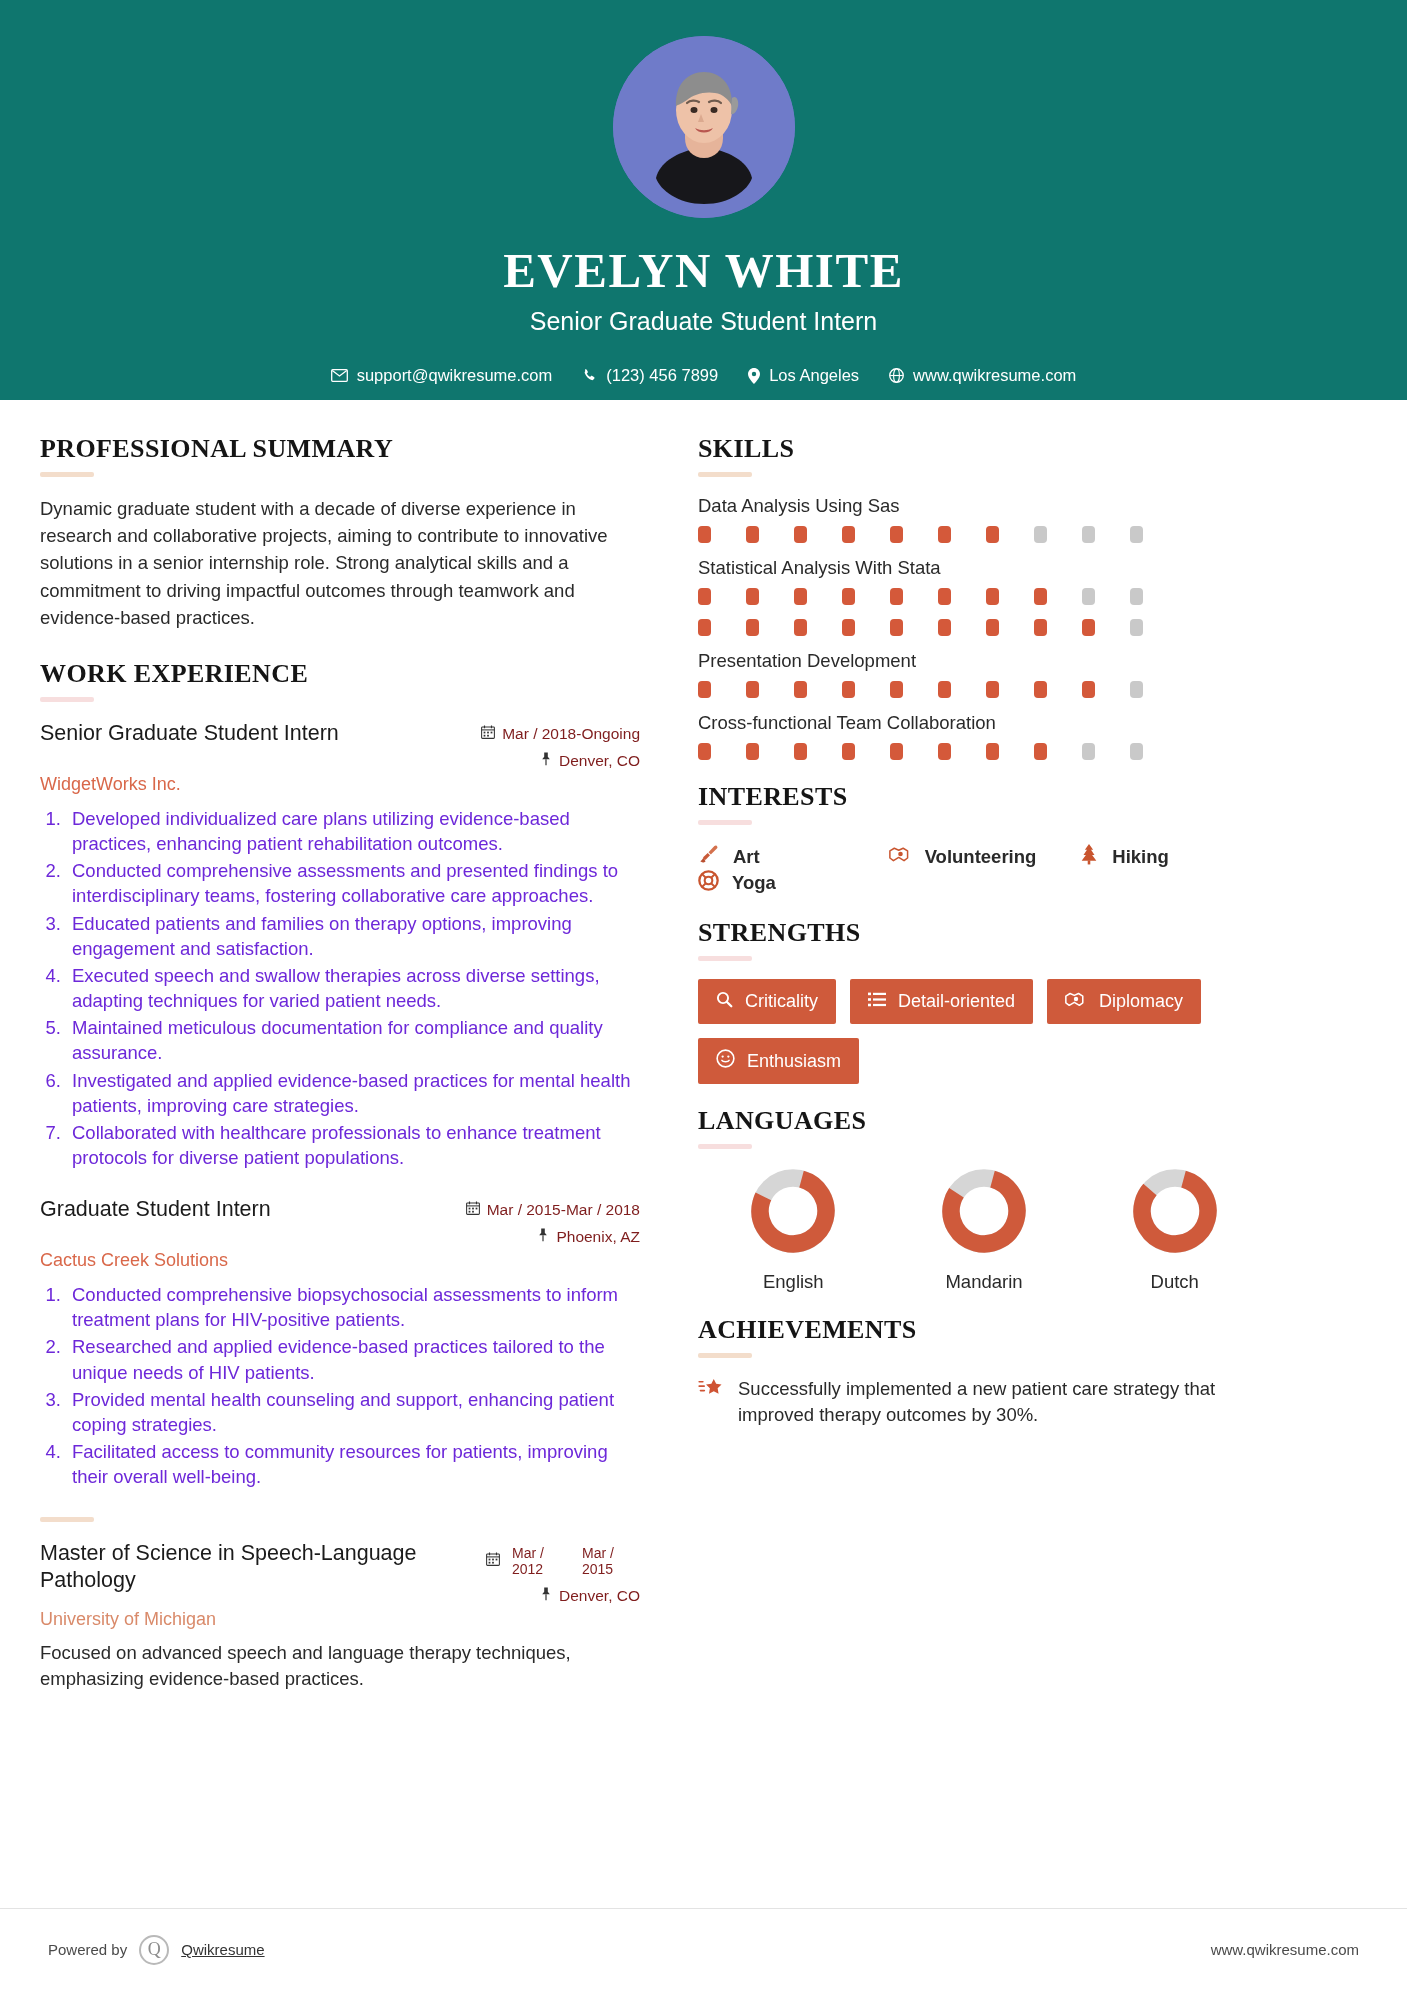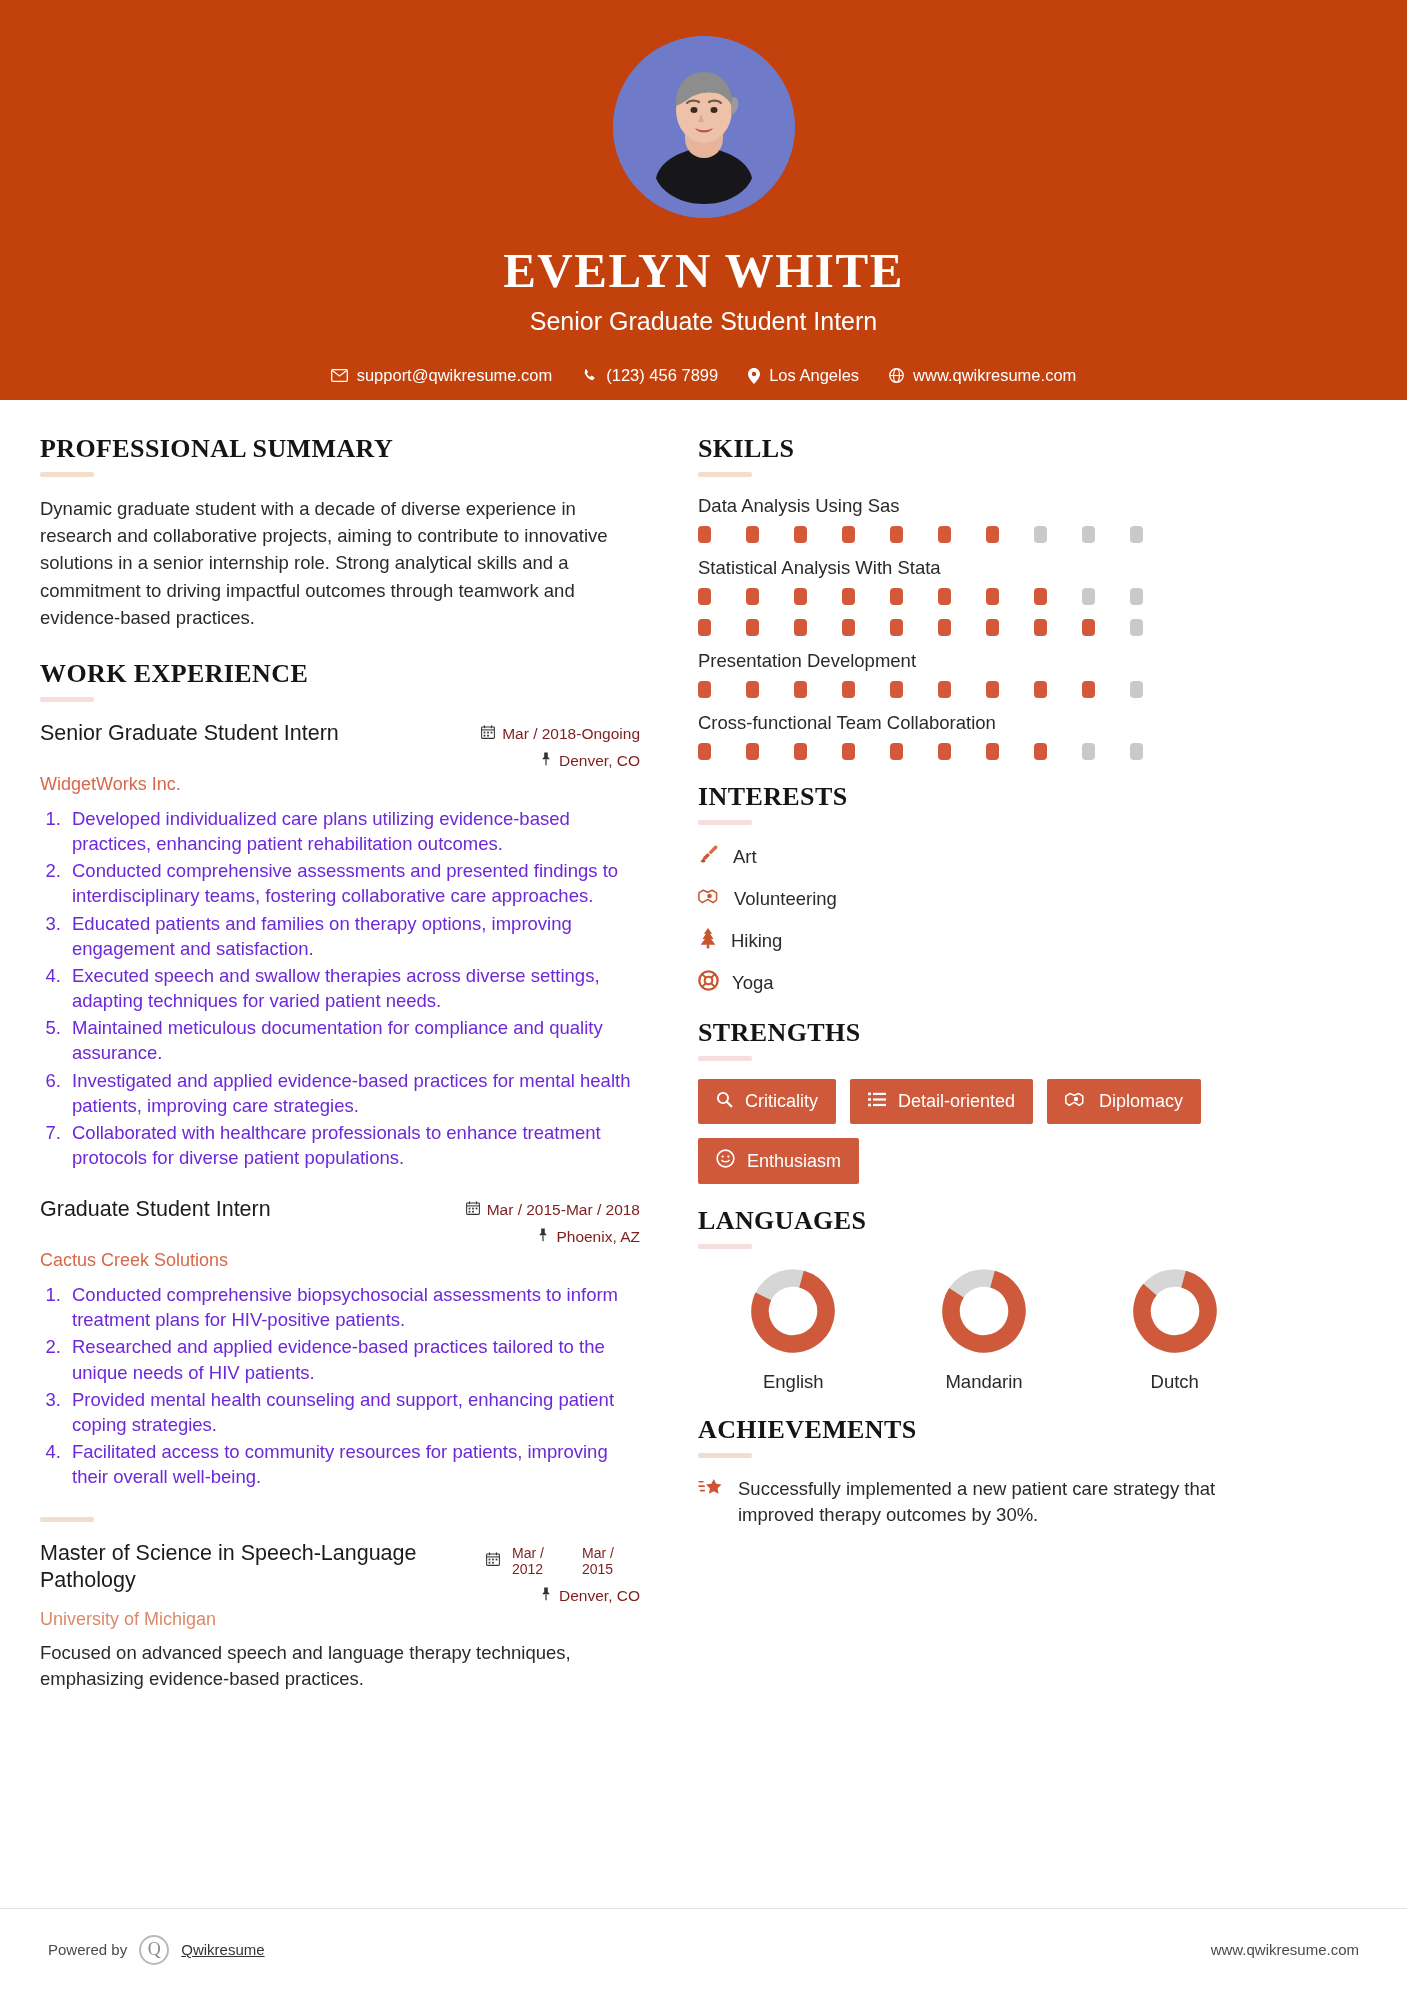--- a/index.html
+++ b/index.html
@@ -12,21 +12,21 @@
   .page {
     position: relative;
     width: 1407px;
     height: 1990px;
     background: #ffffff;
     overflow: hidden;
   }
 
   
   .header {
-    background: #c2410c;
+    background: #0f766e;
     height: 400px;
     padding-top: 36px;
     text-align: center;
     position: relative;
   }
   .avatar-wrap {
     width: 182px; height: 182px;
     margin: 0 auto;
     border-radius: 50%;
     background: #6f7bc9;
@@ -127,23 +127,23 @@
     width: 13px; height: 17px;
     border-radius: 4px;
     background: #c9c9c9;
     margin-right: 35px;
   }
   .dot.on { background: #d4593a; }
 
   
   .interests-grid {
     display: grid;
-    grid-template-columns: 1fr;
-    row-gap: 16px;
+    grid-template-columns: 1fr 1fr 1fr;
     margin-top: 2px;
+    font-weight: bold;
   }
   .interest { display: flex; align-items: center; gap: 13px; font-size: 18.5px; color: #2a2a2a;}
 
   
   .strengths { display: flex; flex-wrap: wrap; gap: 14px; margin-top: 4px; }
   .chip {
     background: #cf5a3b;
     color: #ffffff;
     font-size: 18px;
     padding: 11px 18px;

